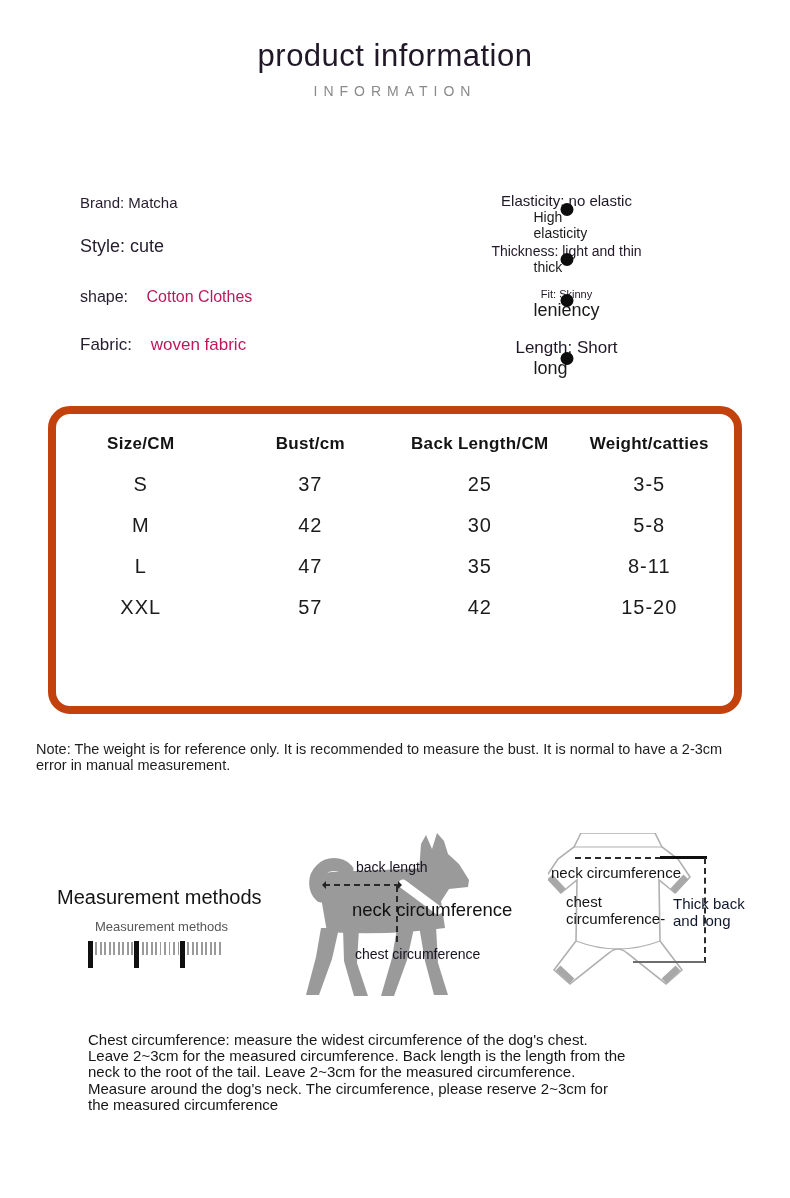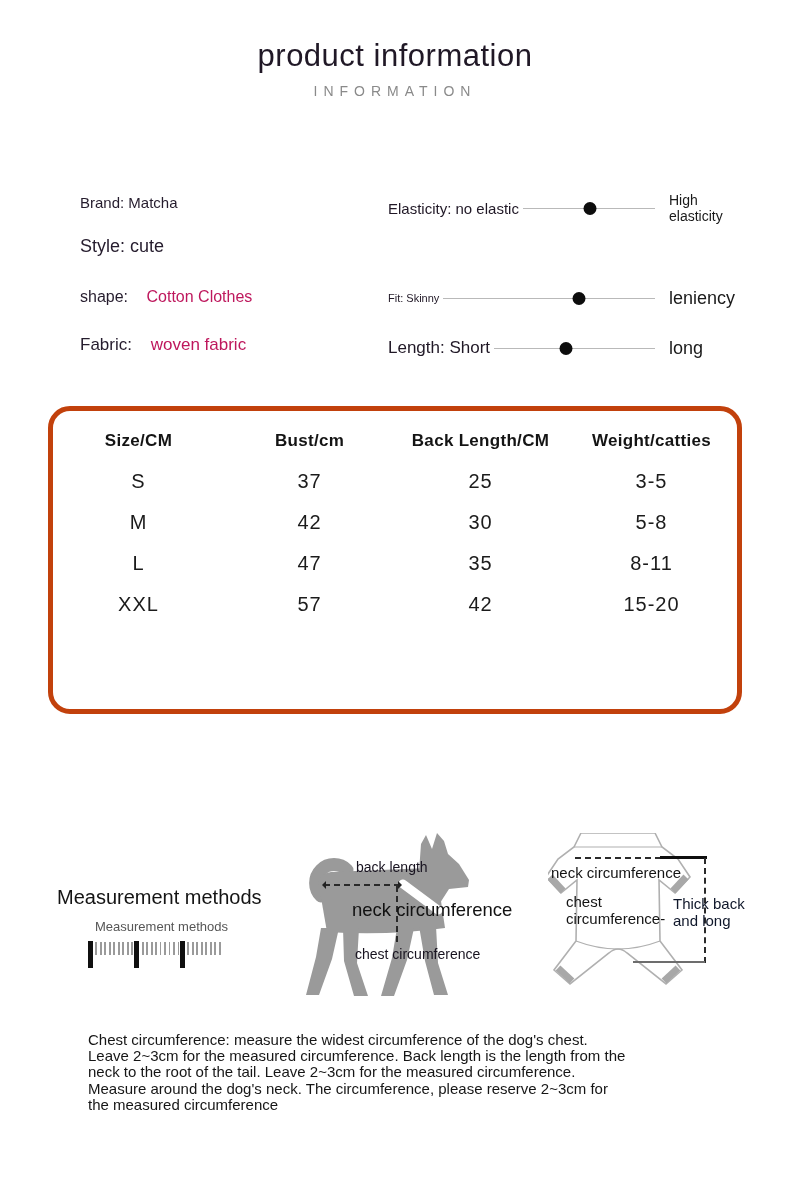--- a/index.html
+++ b/index.html
@@ -21,39 +21,39 @@
   .attr { position:absolute; left:80px; white-space:nowrap; color:#251c2d; }
   .attr .lbl { display:inline-block; }
   .attr .val { display:inline-block; margin-left:14px; color:#be185d; }
   .attr-brand  { top:194px; font-size:15px; }
   .attr-style  { top:236px; font-size:18px; }
   .attr-shape  { top:288px; font-size:16px; }
   .attr-fabric { top:335px; font-size:17px; }
   
   .slider-row {
     position:absolute; left:388px; width:357px;
-    display:flex; align-items:center;
+    display:flex; align-items:center;flex-direction:column;
   }
   .slider-row .left-lbl  { white-space:nowrap; color:#201826; }
   .slider-row .track {
     position:relative; flex:1; height:1px; background:#b9b9b9; margin:0 4px;
   }
   .slider-row .dot {
     position:absolute; top:-6px; width:13px; height:13px; border-radius:50%;
     background:#0d0d0d; transform:translateX(-50%);
   }
   .slider-row .right-lbl { width:76px; margin-left:10px; line-height:1.15; color:#1a1a1a; }
   .s1 { top:192px; } .s1 .left-lbl{font-size:15px;} .s1 .right-lbl{font-size:14px;}
   .s2 { top:243px; } .s2 .left-lbl{font-size:14px;} .s2 .right-lbl{font-size:14px;}
   .s3 { top:288px; } .s3 .left-lbl{font-size:11px;} .s3 .right-lbl{font-size:18px;}
   .s4 { top:338px; } .s4 .left-lbl{font-size:17px;} .s4 .right-lbl{font-size:18px;}
   
   .size-table-wrap {
     position:absolute; left:48px; top:406px; width:694px; height:308px;
-    border:5px solid #c2410c; border-radius:22px; background:#fff;
+    border:8px solid #c2410c; border-radius:22px; background:#fff;
   }
   table.size-table { width:100%; table-layout:fixed; border-collapse:collapse; margin-top:10px; }
   table.size-table th {
     font-size:17px; font-weight:600; color:#141414; text-align:center;
     height:40px; letter-spacing:0.3px;
   }
   table.size-table td {
     font-size:20px; font-weight:400; color:#1b1b1b; text-align:center;
     height:41px; letter-spacing:1px;
   }
@@ -127,20 +127,27 @@
     <span class="val">woven fabric</span>
   </div>
 
   <div class="slider-row s1">
     <span class="left-lbl">Elasticity: no elastic</span>
     <span class="track">
       <span class="dot" style="left: 51%;"></span>
     </span>
     <span class="right-lbl">High elasticity</span>
   </div>
+  <div class="slider-row s2">
+    <span class="left-lbl">Thickness: light and thin</span>
+    <span class="track">
+      <span class="dot" style="left: 57%;"></span>
+    </span>
+    <span class="right-lbl">thick</span>
+  </div>
   <div class="slider-row s3">
     <span class="left-lbl">Fit: Skinny</span>
     <span class="track">
       <span class="dot" style="left: 64%;"></span>
     </span>
     <span class="right-lbl">leniency</span>
   </div>
   <div class="slider-row s4">
     <span class="left-lbl">Length: Short</span>
     <span class="track">
@@ -181,20 +188,21 @@
         <tr>
           <td>XXL</td>
           <td>57</td>
           <td>42</td>
           <td>15-20</td>
         </tr>
       </tbody>
     </table>
   </div>
 
+  <div class="note">Note: The weight is for reference only. It is recommended to measure the bust. It is normal to have a 2-3cm error in manual measurement.</div>
 
   <div class="mm-heading">Measurement methods</div>
   <div class="mm-sub">Measurement methods</div>
 
   <div class="ruler">
     <div class="tick-big"></div>
       <div class="tick-group"></div>
     <div class="tick-big"></div>
       <div class="tick-group"></div>
     <div class="tick-big"></div>

